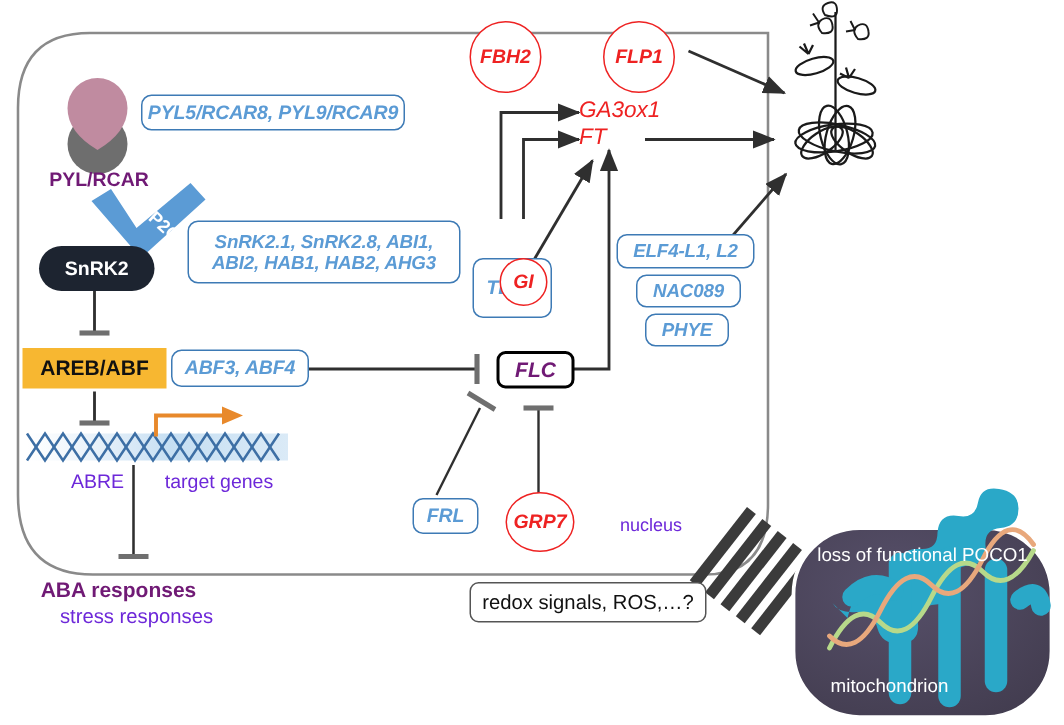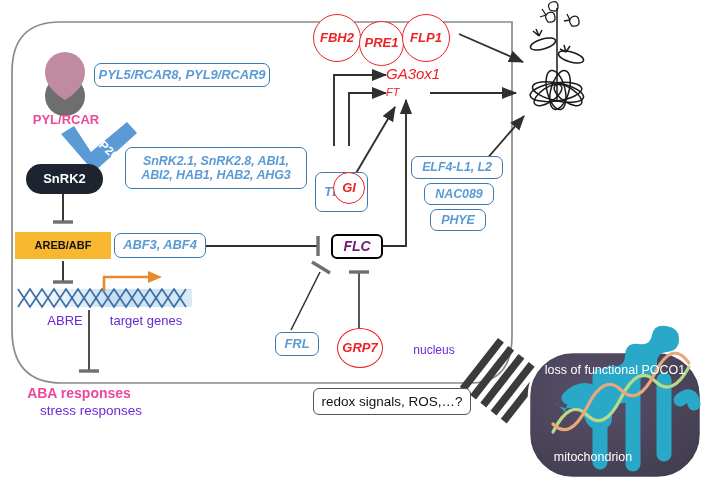--- a/index.html
+++ b/index.html
@@ -25,21 +25,21 @@
   
   .blackbox{border:2.2px solid #000;border-radius:6px;background:#fff;
             color:#701a75;font-style:italic;font-weight:700;}
   
   .plainbox{border:1.6px solid #555;border-radius:6px;background:#fff;color:#111;}
 
   .snrk2{background:#1d2430;color:#fff;border-radius:17px;font-weight:600;}
   .areb{background:#f7b731;color:#111;font-weight:700;}
 
   .lbl{color:#6d28d9;}
-  .lbl-bold{color:#ec4899;font-weight:700;}
+  .lbl-bold{color:#701a75;font-weight:700;}
   .lbl-white{color:#ffffff;}
 </style>
 </head>
 <body>
 
 <div id="stage">
 
   <svg class="layer">
     <defs>
       <linearGradient id="dnaGlow" x1="0" y1="0" x2="1" y2="0">
@@ -194,36 +194,35 @@
 
   <div class="node genebox" style="left:94px;top:63px;width:176px;height:24px;font-size:13px;">PYL5/RCAR8, PYL9/RCAR9</div>
   <div class="node lbl-bold" style="left:20px;top:112px;width:92px;height:16px;font-size:13px;">PYL/RCAR</div>
   <div class="node" style="left:86px;top:141px;width:40px;height:16px;font-size:12px;
               color:#fff;font-weight:700;transform:rotate(42deg);">PP2C</div>
 
   <div class="node snrk2" style="left:26px;top:164px;width:77px;height:30px;font-size:13px;">SnRK2</div>
   <div class="node genebox" style="left:125px;top:147px;width:182px;height:42px;font-size:12.5px;">SnRK2.1, SnRK2.8, ABI1,
 ABI2, HAB1, HAB2, AHG3</div>
 
-  <div class="node areb" style="left:15px;top:232px;width:96px;height:27px;font-size:11px;">AREB/ABF</div>
+  <div class="node areb" style="left:15px;top:232px;width:96px;height:27px;font-size:14px;">AREB/ABF</div>
   <div class="node genebox" style="left:114px;top:233px;width:92px;height:25px;font-size:13px;">ABF3, ABF4</div>
 
   <div class="node lbl" style="left:40px;top:313px;width:50px;height:16px;font-size:13px;">ABRE</div>
   <div class="node lbl" style="left:98px;top:313px;width:96px;height:16px;font-size:13px;">target genes</div>
 
   <div class="node lbl-bold" style="left:14px;top:385px;width:130px;height:17px;font-size:14px;text-align:right;">ABA responses</div>
   <div class="node lbl" style="left:26px;top:402px;width:130px;height:17px;font-size:13.5px;">stress responses</div>
 
   <div class="node redcirc" style="left:313px;top:14px;width:48px;height:48px;font-size:13px;">FBH2</div>
-  <div class="node redcirc" style="left:359px;top:21px;width:45px;height:45px;font-size:13px;">PRE1</div>
   <div class="node redcirc" style="left:402px;top:14px;width:48px;height:48px;font-size:13px;">FLP1</div>
 
   <div class="node redtext" style="left:386px;top:64px;width:72px;height:20px;font-size:15px;
               justify-content:flex-start;">GA3ox1</div>
-  <div class="node redtext" style="left:386px;top:82px;width:40px;height:20px;font-size:11px;
+  <div class="node redtext" style="left:386px;top:82px;width:40px;height:20px;font-size:15px;
               justify-content:flex-start;">FT</div>
 
   <div class="node genebox" style="left:315px;top:144px;width:53px;height:40px;font-size:13px;margin-top:28px;">TEM1</div>
   <div class="node redcirc" style="left:333px;top:172px;width:32px;height:32px;font-size:13px;">GI</div>
 
   <div class="node genebox" style="left:411px;top:156px;width:92px;height:23px;font-size:12.5px;">ELF4-L1, L2</div>
   <div class="node genebox" style="left:424px;top:183px;width:70px;height:22px;font-size:12.5px;">NAC089</div>
   <div class="node genebox" style="left:430px;top:209px;width:56px;height:22px;font-size:12.5px;">PHYE</div>
 
   <div class="node blackbox" style="left:331px;top:234px;width:52px;height:25px;font-size:14px;">FLC</div>

